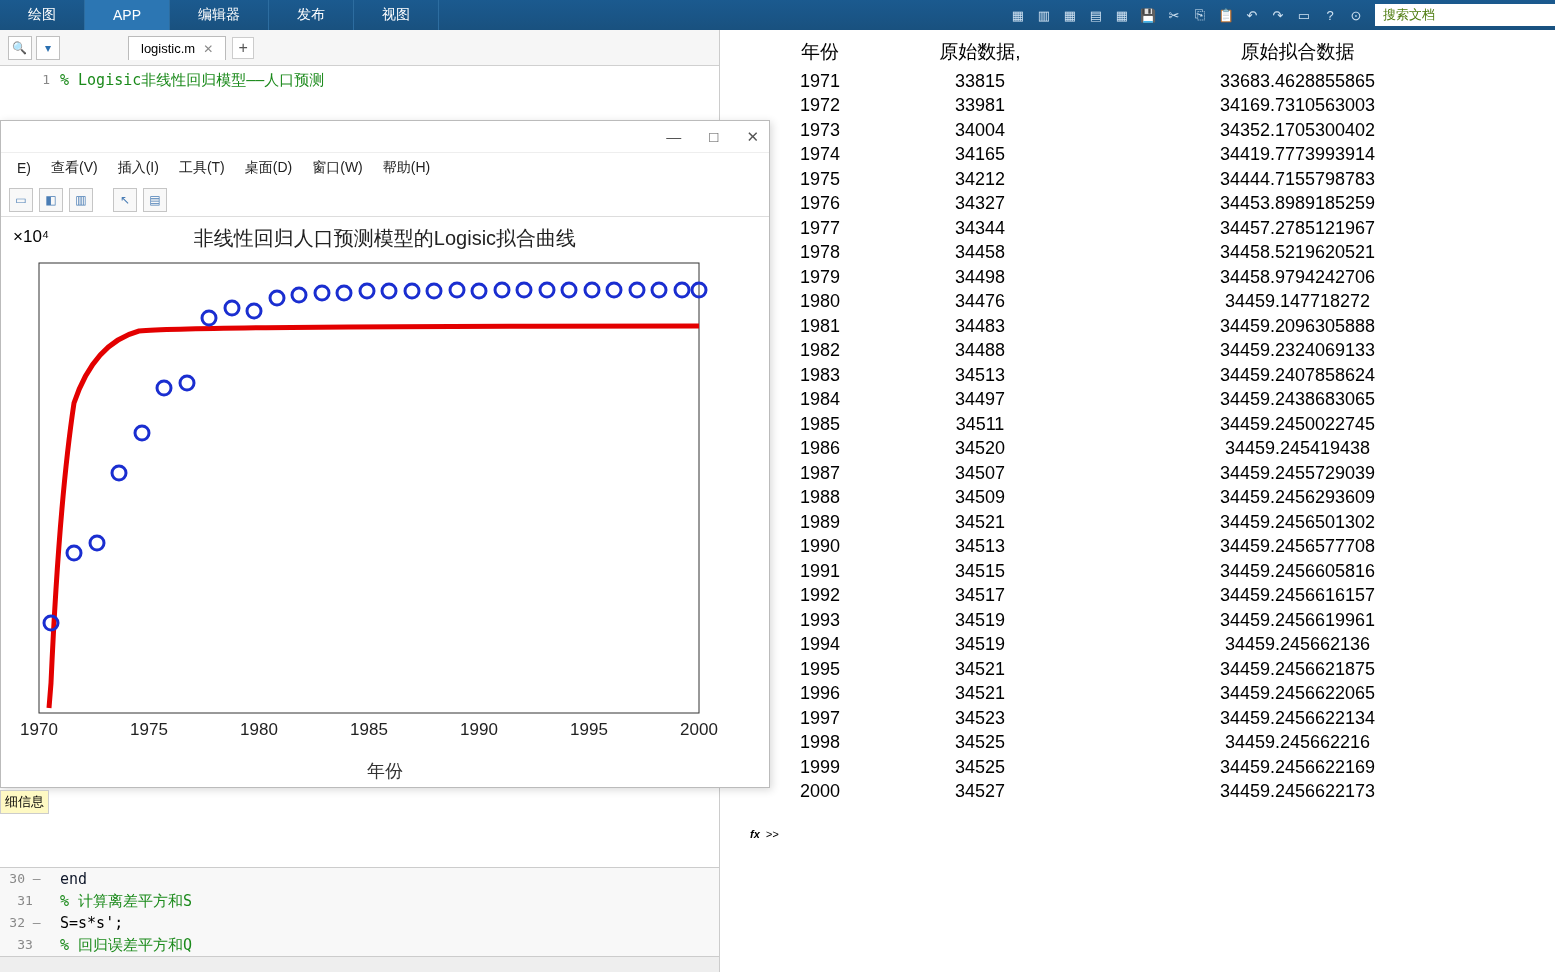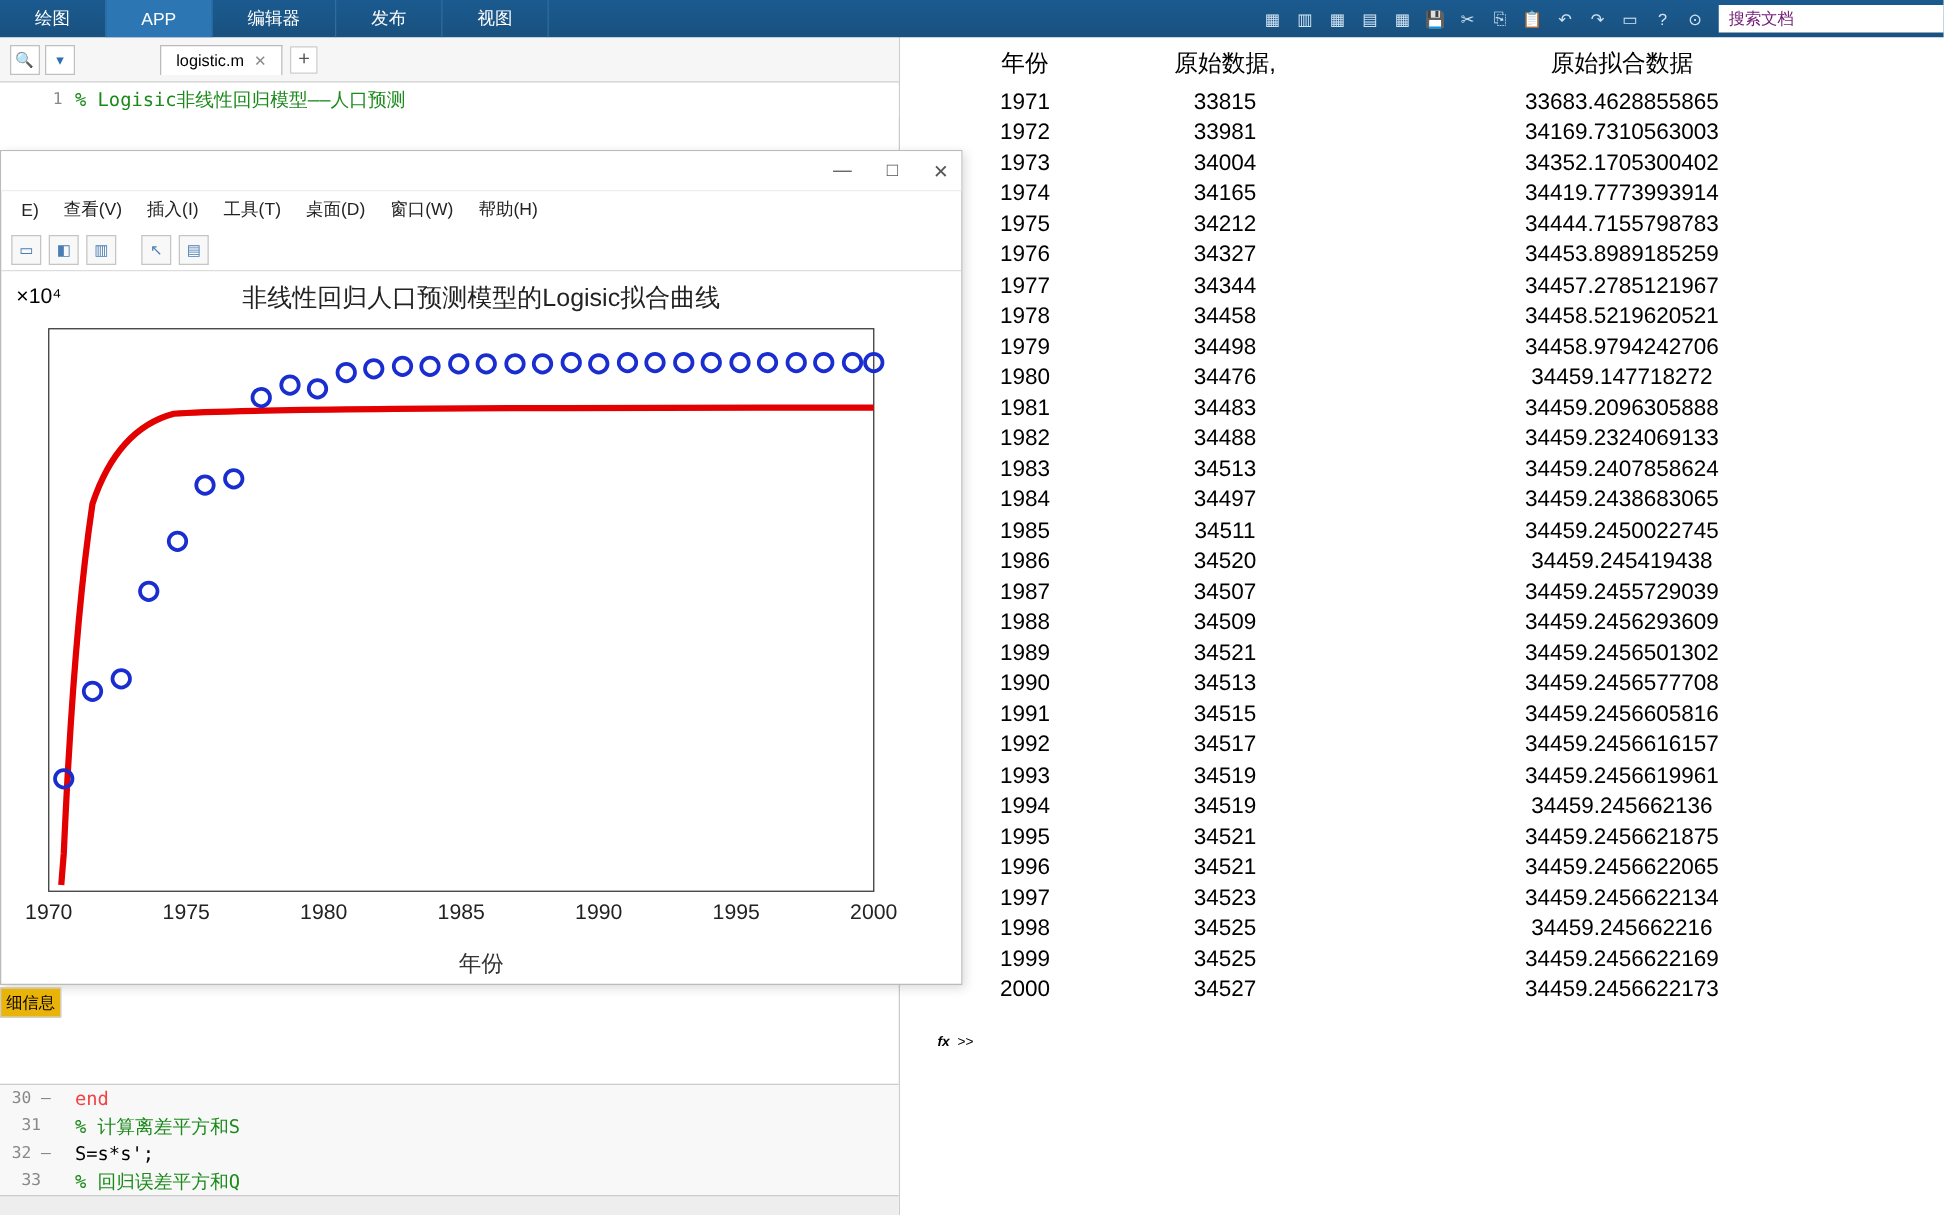--- a/index.html
+++ b/index.html
@@ -3,56 +3,56 @@
 <meta charset="utf-8">
 <style>
 * { margin: 0; padding: 0; box-sizing: border-box; font-family: "Microsoft YaHei", Arial, sans-serif; }
 body { background: #fff; width: 1555px; height: 972px; overflow: hidden; position: relative; }
 
 .top-ribbon { height: 30px; background: linear-gradient(#1b5a8f, #19517f); display: flex; align-items: stretch; color: #fff; font-size: 14px; }
 .ribbon-tab { padding: 0 28px; display: flex; align-items: center; border-right: 1px solid #2d6da0; cursor: pointer; }
 .ribbon-tab.active { background: #2c76b3; }
 .ribbon-right { margin-left: auto; display: flex; align-items: center; }
 .ribbon-icon { width: 22px; height: 22px; margin: 0 2px; display: flex; align-items: center; justify-content: center; font-size: 13px; color: #cfe2f2; }
-.search-box { background: #fff; color: #701a75; font-size: 13px; padding: 2px 8px; width: 180px; margin-left: 6px; height: 22px; display: flex; align-items: center; }
+.search-box { background: #fff; color: #4d7c0f; font-size: 13px; padding: 2px 8px; width: 180px; margin-left: 6px; height: 22px; display: flex; align-items: center; }
 
 .workspace { display: flex; height: calc(100% - 30px); }
 .left-pane { width: 720px; position: relative; border-right: 1px solid #ccc; }
 .right-pane { flex: 1; background: #fff; padding: 10px 30px; overflow: hidden; font-family: "SimSun", monospace; }
 
 .toolbar-row { height: 36px; background: #f6f6f6; border-bottom: 1px solid #d0d0d0; display: flex; align-items: center; padding: 0 8px; gap: 4px; font-size: 13px; }
 .mini-icon { width: 24px; height: 24px; display: flex; align-items: center; justify-content: center; border: 1px solid #c0c0c0; background: #fff; color: #2a6fb0; font-size: 12px; }
 
 .tab-bar { height: 28px; display: flex; align-items: center; background: #e5e5e5; border-bottom: 1px solid #bbb; padding-left: 10px; }
 .file-tab { background: #fff; padding: 4px 12px; font-size: 13px; border: 1px solid #bbb; border-bottom: none; display: flex; align-items: center; gap: 8px; margin-left: 48px; }
 .tab-close { color: #888; font-size: 12px; }
 .tab-add { margin-left: 6px; width: 22px; height: 22px; display: flex; align-items: center; justify-content: center; font-size: 16px; color: #555; border: 1px solid #ccc; background: #fff; }
 
 .editor-bg { background: #fff; height: 26px; display: flex; align-items: flex-start; }
 .gutter { width: 60px; text-align: right; padding-right: 10px; color: #888; font-size: 13px; font-family: monospace; line-height: 24px; }
 .code-line { font-family: monospace; font-size: 15px; line-height: 24px; white-space: pre; }
 .comment { color: #1b8a1b; }
-.keyword { color: #ef4444; text-align: center; }
+.keyword { color: #0f172a; text-align: center; }
 
 .figure-window { position: absolute; top: 90px; left: 0; width: 770px; height: 668px; background: #fff; border: 1px solid #bbb; box-shadow: 2px 2px 8px rgba(0,0,0,0.15); }
 .fig-title-bar { height: 32px; background: #fff; display: flex; align-items: center; justify-content: flex-end; padding: 0 10px; gap: 28px; border-bottom: 1px solid #eee; }
 .win-btn { color: #555; font-size: 15px; }
 .fig-menu { height: 30px; display: flex; align-items: center; padding: 0 8px; gap: 4px; font-size: 14px; color: #222; }
 .fig-menu-item { padding: 0 8px; }
 .fig-toolbar { height: 34px; display: flex; align-items: center; padding: 0 8px; gap: 6px; border-bottom: 1px solid #ddd; }
 .tb-btn { width: 24px; height: 24px; border: 1px solid #c5c5c5; background: #f8f8f8; display: flex; align-items: center; justify-content: center; font-size: 12px; color: #4a7db5; }
 
 .plot-area { position: relative; width: 100%; height: 570px; }
 .y-exp { position: absolute; left: 12px; top: 10px; font-size: 17px; }
 .plot-title { position: absolute; top: 8px; left: 50%; transform: translateX(-50%); font-size: 20px; color: #222; }
 .chart-svg { position: absolute; top: 36px; left: 18px; }
 .xlabel { position: absolute; bottom: 4px; left: 50%; transform: translateX(-50%); font-size: 18px; color: #333; }
 
 .bottom-editor { position: absolute; left: 0; bottom: 0; width: 100%; background: #f8f8f8; border-top: 1px solid #ccc; }
-.side-label { position: absolute; left: 0; top: 760px; font-size: 13px; writing-mode: horizontal-tb; padding: 2px 4px; background: #eab308; border: 1px solid #ccc; }
+.side-label { position: absolute; left: 0; top: 760px; font-size: 13px; writing-mode: horizontal-tb; padding: 2px 4px; background: #fef9c3; border: 1px solid #ccc; }
 .ed-row { display: flex; }
 .ed-gutter { width: 60px; text-align: center; padding-right: 10px; color: #888; font-size: 13px; font-family: monospace; line-height: 22px; }
 .ed-code { font-family: monospace; font-size: 15px; line-height: 22px; }
 
 .data-table { width: 100%; font-size: 18px; line-height: 24.5px; }
 .dt-header { display: flex; font-size: 19px; margin-bottom: 4px; }
 .dt-row { display: flex; }
 .dt-col1 { width: 140px; text-align: center; }
 .dt-col2 { width: 180px; text-align: center; }
 .dt-col3 { flex: 1; text-align: center; }

